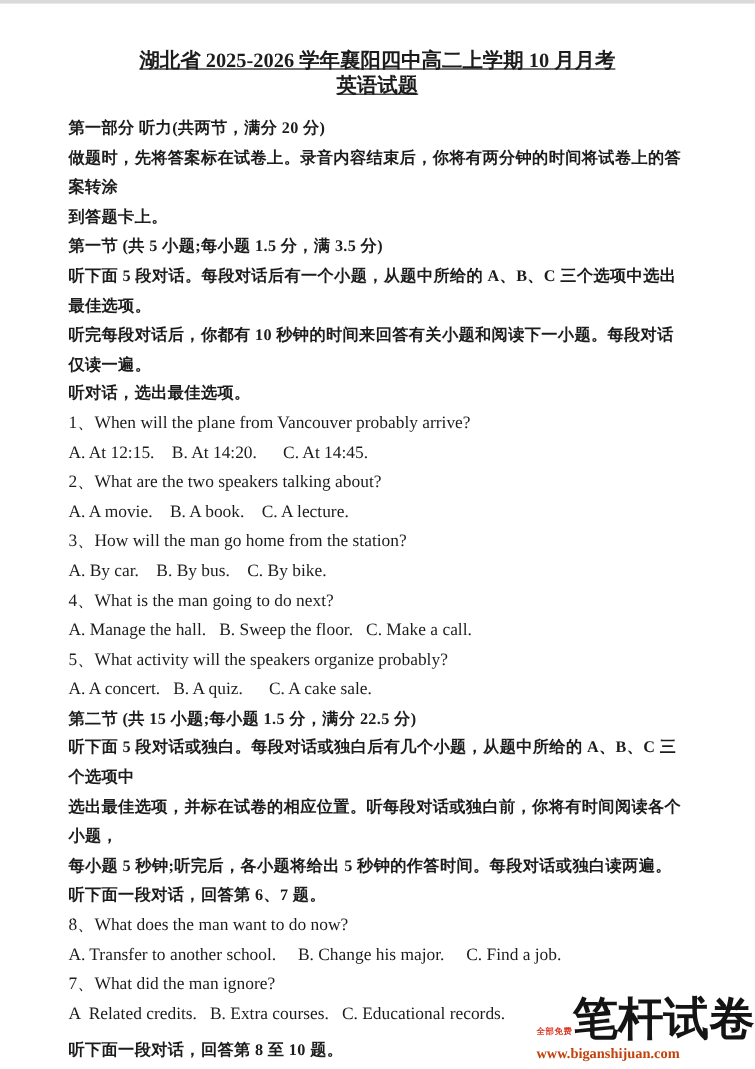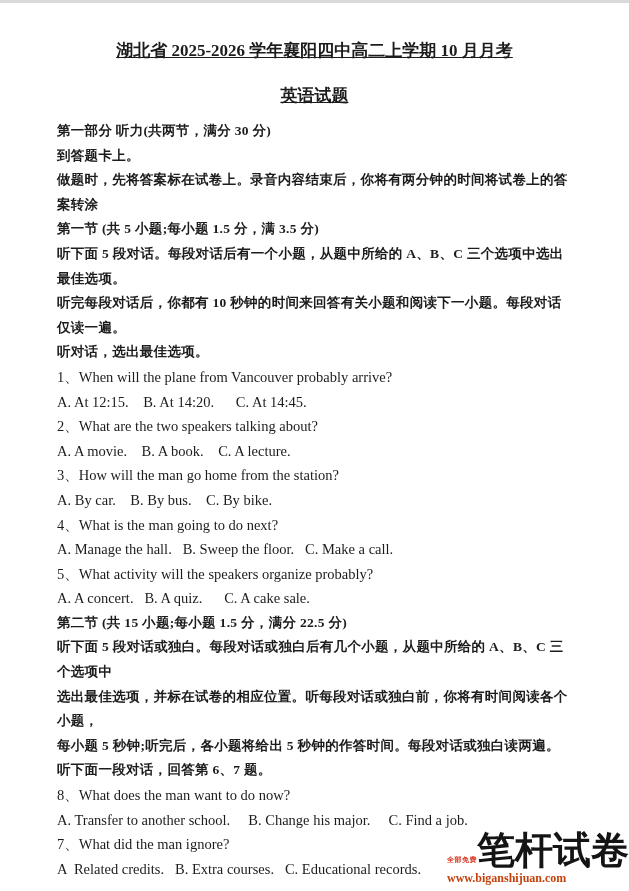--- a/index.html
+++ b/index.html
@@ -30,21 +30,21 @@
   }
   .title-line {
     text-align: center;
     font-family: "Liberation Serif", "DejaVu Serif", serif;
     font-weight: bold;
     font-size: 17px;
     line-height: 21px;
     white-space: pre-wrap;
   }
   .title-line.subtitle {
-    margin-top: 24px;
+    margin-top: 0;
   }
   .doc-body {
     margin: 13px 57px 0 57px;
   }
   .line {
     white-space: pre-wrap;
     font-family: "Liberation Serif", "DejaVu Serif", serif;
   }
   .line.cn {
     font-weight: bold;
@@ -112,23 +112,23 @@
 
 <div class="page">
 
   <div class="titles">
     <div class="title-line">湖北省 2025-2026 学年襄阳四中高二上学期 10 月月考</div>
     <div class="title-line subtitle">英语试题</div>
   </div>
 
   <div class="doc-body">
 
-  <div class="line cn">第一部分 听力(共两节，满分 30 分)</div>
+  <div class="line cn">第一部分 听力(共两节，满分 20 分)</div>
+      <div class="line cn">做题时，先将答案标在试卷上。录音内容结束后，你将有两分钟的时间将试卷上的答案转涂</div>
       <div class="line cn">到答题卡上。</div>
-      <div class="line cn">做题时，先将答案标在试卷上。录音内容结束后，你将有两分钟的时间将试卷上的答案转涂</div>
       <div class="line cn">第一节 (共 5 小题;每小题 1.5 分，满 3.5 分)</div>
       <div class="line cn">听下面 5 段对话。每段对话后有一个小题，从题中所给的 A、B、C 三个选项中选出最佳选项。</div>
       <div class="line cn">听完每段对话后，你都有 10 秒钟的时间来回答有关小题和阅读下一小题。每段对话仅读一遍。</div>
       <div class="line cn">听对话，选出最佳选项。</div>
       <div class="line en">1、When will the plane from Vancouver probably arrive?</div>
       <div class="line en">A. At 12:15.    B. At 14:20.      C. At 14:45.</div>
       <div class="line en">2、What are the two speakers talking about?</div>
       <div class="line en">A. A movie.    B. A book.    C. A lecture.</div>
       <div class="line en">3、How will the man go home from the station?</div>
       <div class="line en">A. By car.    B. By bus.    C. By bike.</div>

